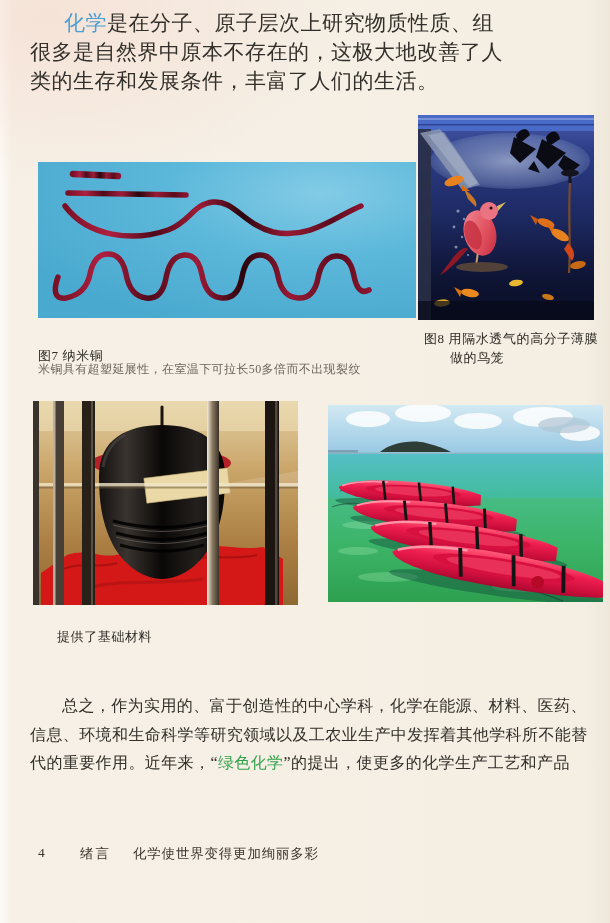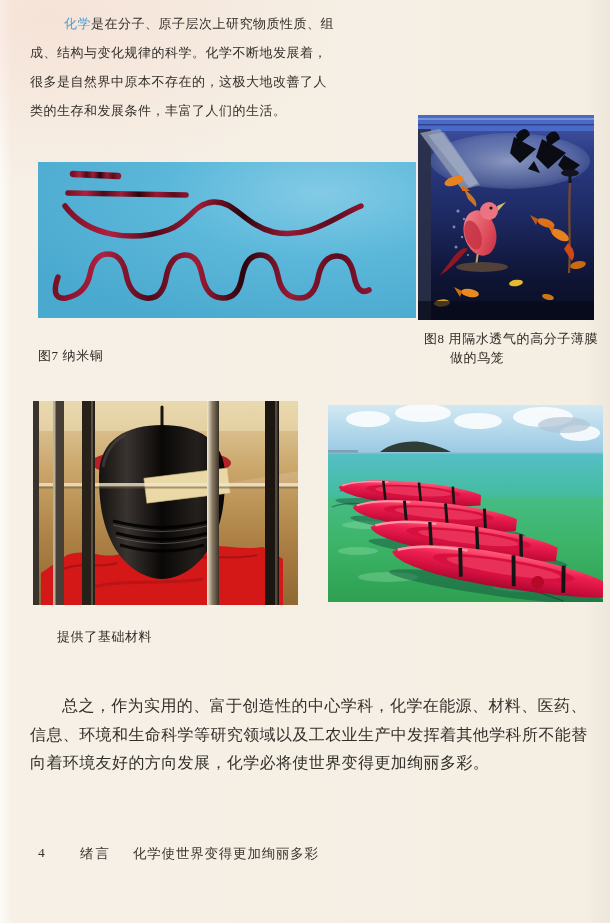--- a/index.html
+++ b/index.html
@@ -10,21 +10,21 @@
     background:
       radial-gradient(ellipse 420px 240px at 8% 2%, rgba(246,216,204,.55), rgba(246,216,204,0) 70%),
       linear-gradient(90deg, #fdfbf7 0%, #f6f0e6 2%, #f4eee3 96%, #eee7da 100%),
       #f4eee3;
     font-family:"Liberation Serif","DejaVu Serif",serif;
     color:#33302b;
     overflow:hidden;
   }
   .para{position:absolute;}
   .para .line{display:block;white-space:pre;height:29px;line-height:29px;}
-  .intro{left:30px;top:9px;font-size:13px;letter-spacing:.5px;}
+  .intro{left:30px;top:9px;font-size:21px;letter-spacing:.5px;}
   .intro .indent{padding-left:34px;}
   .term-blue{color:#4c9fd4;}
   .term-green{color:#35a14b;}
 
   .figure{position:absolute;}
   .figure svg{display:block;}
   .caption{position:absolute;font-size:13px;letter-spacing:.6px;color:#2f2b26;white-space:pre;line-height:19px;}
   .desc{position:absolute;font-size:12px;letter-spacing:.4px;color:#6b655c;white-space:pre;line-height:19px;}
   .desc sup{font-size:8px;vertical-align:4px;}
 
@@ -37,21 +37,20 @@
   .footer .fsec{position:absolute;left:80px;top:0;letter-spacing:2px;}
   .footer .ftitle{position:absolute;left:133px;top:0;letter-spacing:.8px;}
 </style>
 </head>
 <body>
 
 <div class="page">
 
   <div class="para intro">
     <span class="line indent"><span class="term-blue">化学</span><span>是在分子、原子层次上研究物质性质、组</span></span>
-    <span class="line">成、结构与变化规律的科学。化学不断地发展着，</span>
     <span class="line">很多是自然界中原本不存在的，这极大地改善了人</span>
     <span class="line">类的生存和发展条件，丰富了人们的生活。</span>
   </div>
 
   <div class="figure" style="left:38px;top:162px;">
     <svg width="378" height="156" viewBox="0 0 378 156">
       <defs>
         <radialGradient id="f7bg" cx="75%" cy="20%" r="90%">
           <stop offset="0%" stop-color="#83cbe6"></stop>
           <stop offset="45%" stop-color="#5cb8da"></stop>
@@ -69,20 +68,21 @@
         </linearGradient>
       </defs>
       <rect x="0" y="0" width="378" height="156" fill="url(#f7bg)"></rect>
       <path d="M 35 12 L 80 14" stroke="url(#cu)" stroke-width="6.5" stroke-linecap="round" fill="none"></path>
       <path d="M 30 31 L 148 33" stroke="url(#cu)" stroke-width="5.5" stroke-linecap="round" fill="none"></path>
       <path d="M 27 44 C 50 75, 95 80, 130 68 C 152 60, 155 42, 175 40 C 196 38, 205 62, 235 70 C 272 78, 298 54, 323 44" stroke="url(#cu)" stroke-width="5.5" stroke-linecap="round" fill="none"></path>
       <path d="M 20 115 Q 12 138 28 136 Q 48 132 52 112 Q 56 92 70 92 Q 84 92 88 112 Q 92 134 108 136 Q 124 138 128 116 Q 132 94 146 93 Q 160 92 164 113 Q 168 135 184 136 Q 200 137 204 115 Q 208 93 222 93 Q 236 93 240 114 Q 244 135 260 136 Q 276 137 280 116 Q 284 95 298 94 Q 312 93 316 114 Q 320 134 331 128" stroke="url(#cu)" stroke-width="5.5" stroke-linecap="round" fill="none"></path>
     </svg>
   </div>
   <div class="caption" style="left:38px;top:322px;margin-top:24px;">图7 纳米铜</div>
+  <div class="desc" style="left:38px;top:360px;">米铜具有超塑延展性，在室温下可拉长50多倍而不出现裂纹</div>
 
   <div class="figure" style="left:418px;top:115px;">
     <svg width="176" height="205" viewBox="0 0 176 205">
       <defs>
         <linearGradient id="f8bg" x1="0" y1="0" x2="0" y2="1">
           <stop offset="0%" stop-color="#4a5aa8"></stop>
           <stop offset="18%" stop-color="#2c3c86"></stop>
           <stop offset="48%" stop-color="#1e2a64"></stop>
           <stop offset="80%" stop-color="#0e1434"></stop>
           <stop offset="100%" stop-color="#0a0e24"></stop>
@@ -313,21 +313,21 @@
         <path d="M 8 12 C 22 6, 42 4, 62 4" stroke="#ff96a8" stroke-width="2" fill="none"></path>
         <path d="M 56 3 L 60 25 M 98 2 L 102 26 M 138 4 L 141 25" stroke="#141414" stroke-width="3" fill="none"></path>
         <circle cx="120" cy="20" r="5" fill="#b80828"></circle>
       </g>
     </svg>
   </div>
 
   <div class="para conclusion">
     <span class="line indent">总之，作为实用的、富于创造性的中心学科，化学在能源、材料、医药、</span>
     <span class="line">信息、环境和生命科学等研究领域以及工农业生产中发挥着其他学科所不能替</span>
-    <span class="line">向着环境友好的方向发展，化学必将使世界变得更加绚丽多彩。</span>
+    <span class="line"><span>代的重要作用。近年来，“</span><span class="term-green">绿色化学</span><span>”的提出，使更多的化学生产工艺和产品</span></span>
   </div>
 
   <div class="footer">
     <span class="pnum">4</span>
     <span class="fsec">绪言</span>
     <span class="ftitle">化学使世界变得更加绚丽多彩</span>
   </div>
 
 </div>
 

